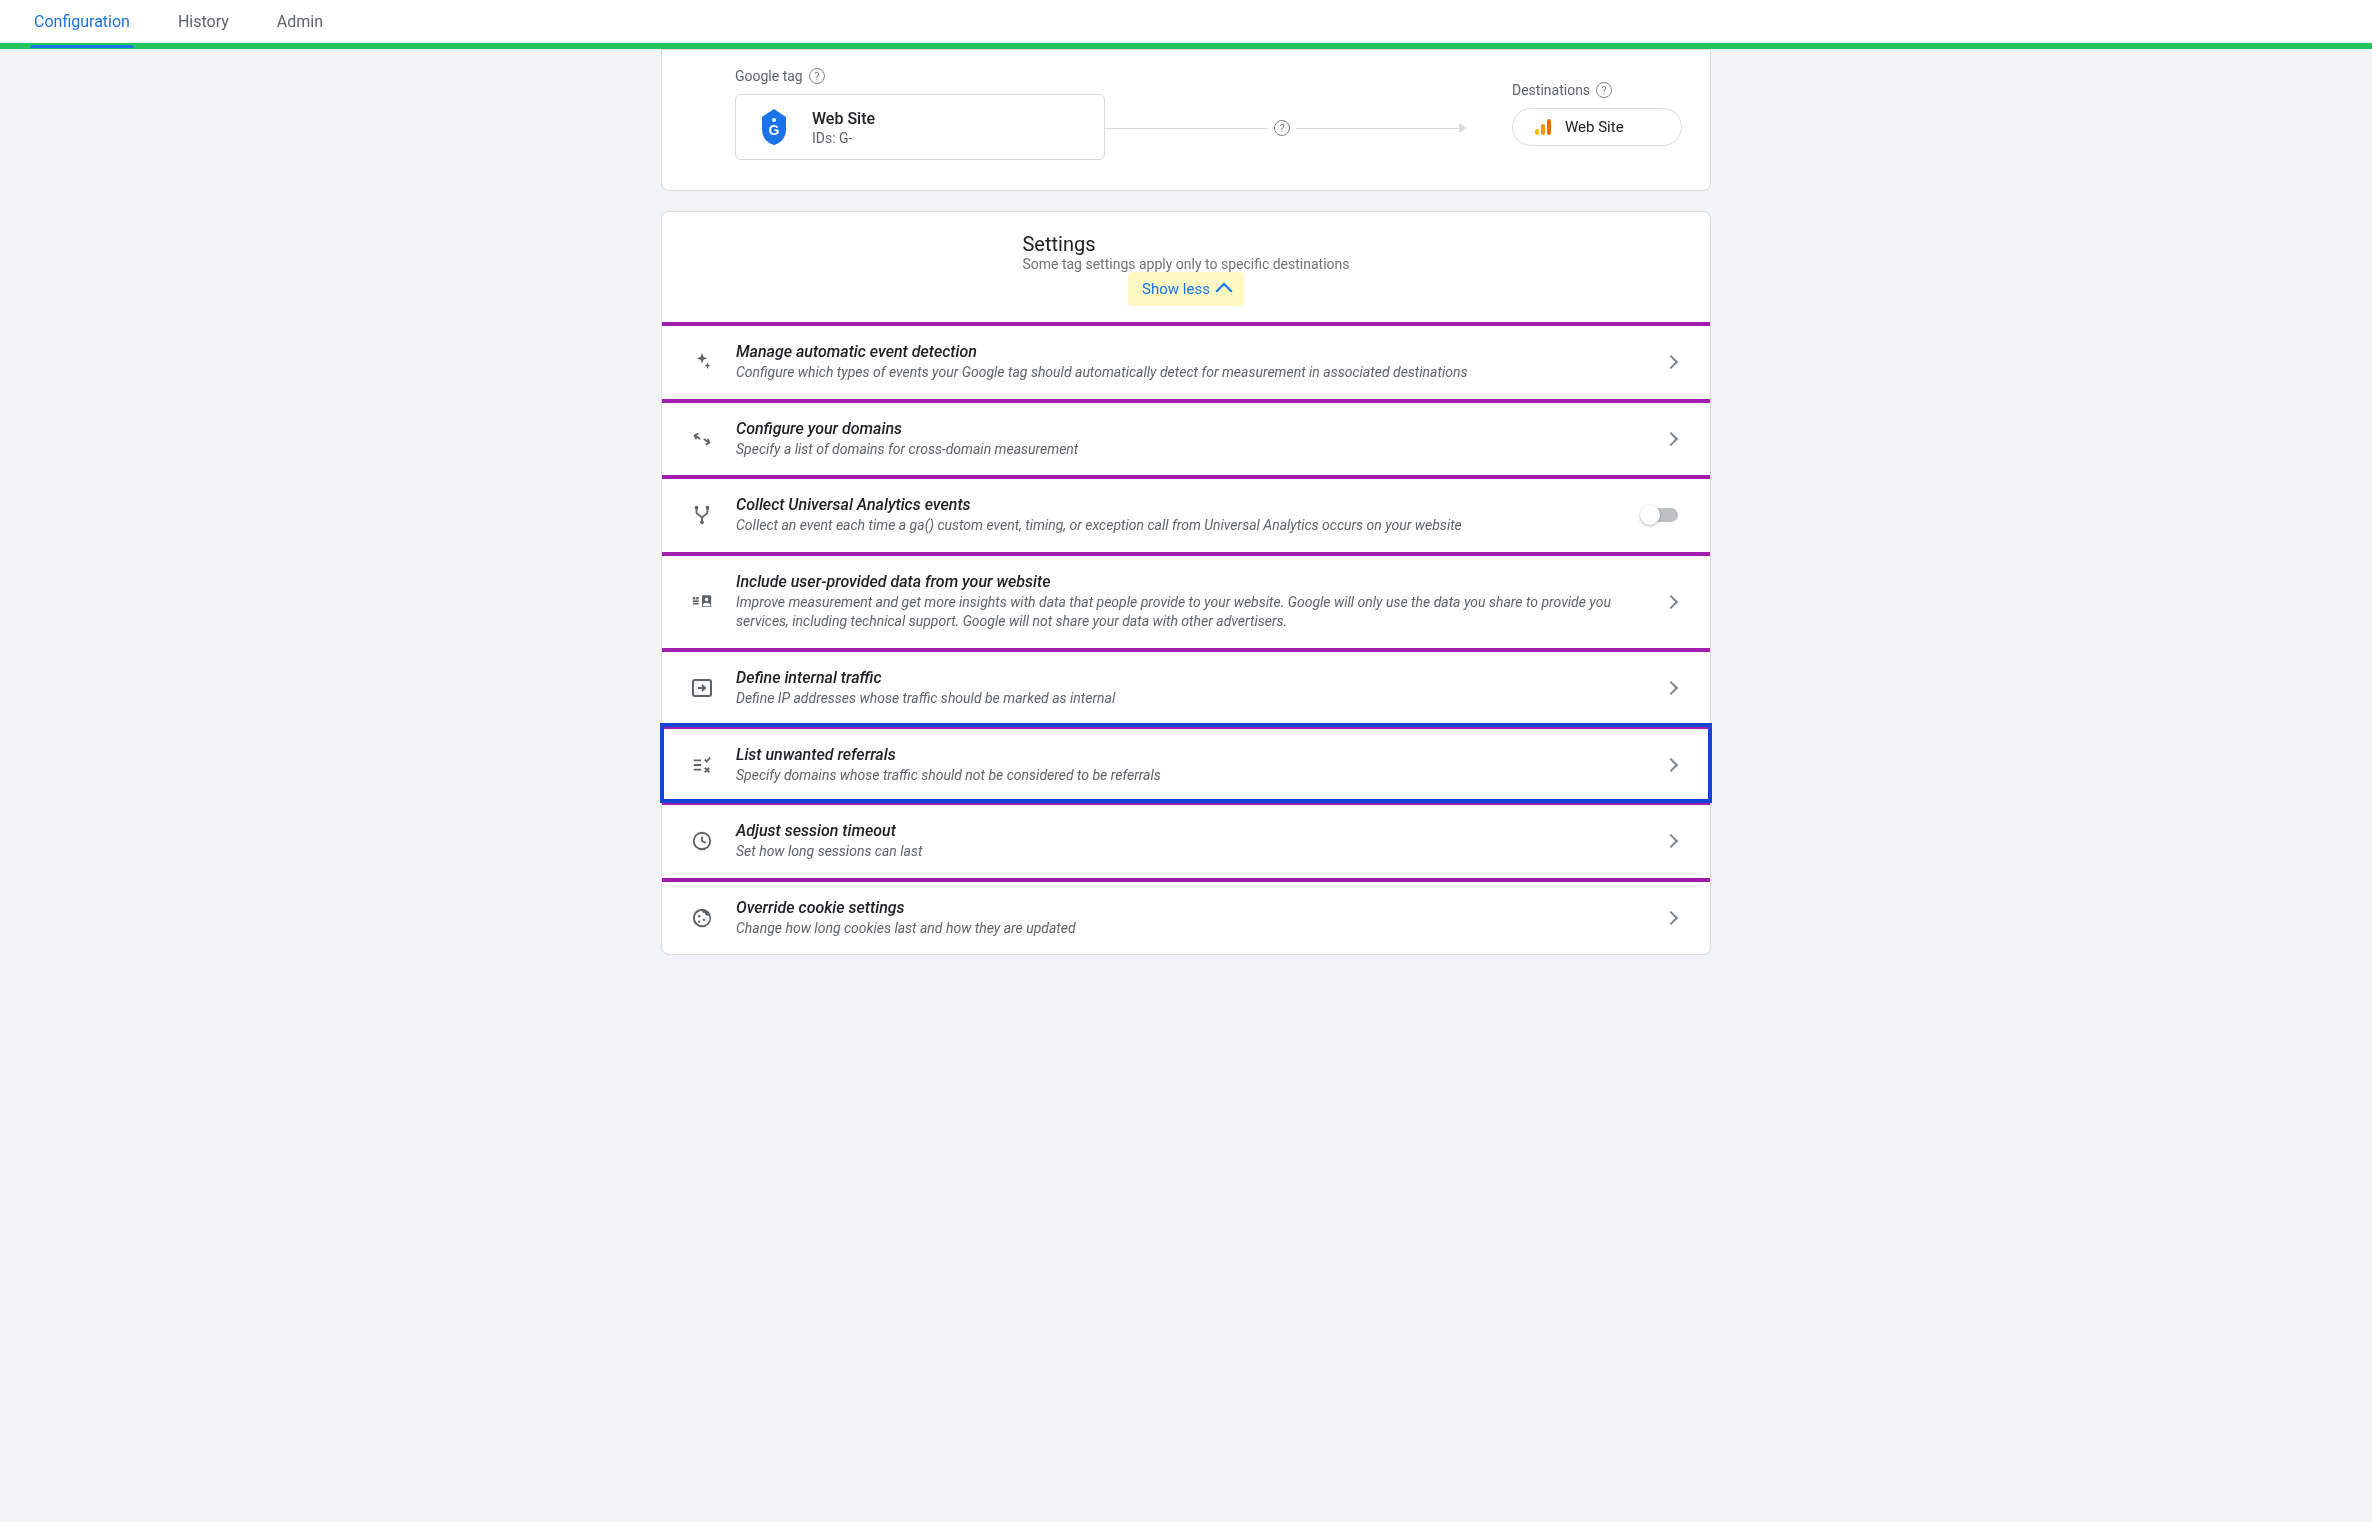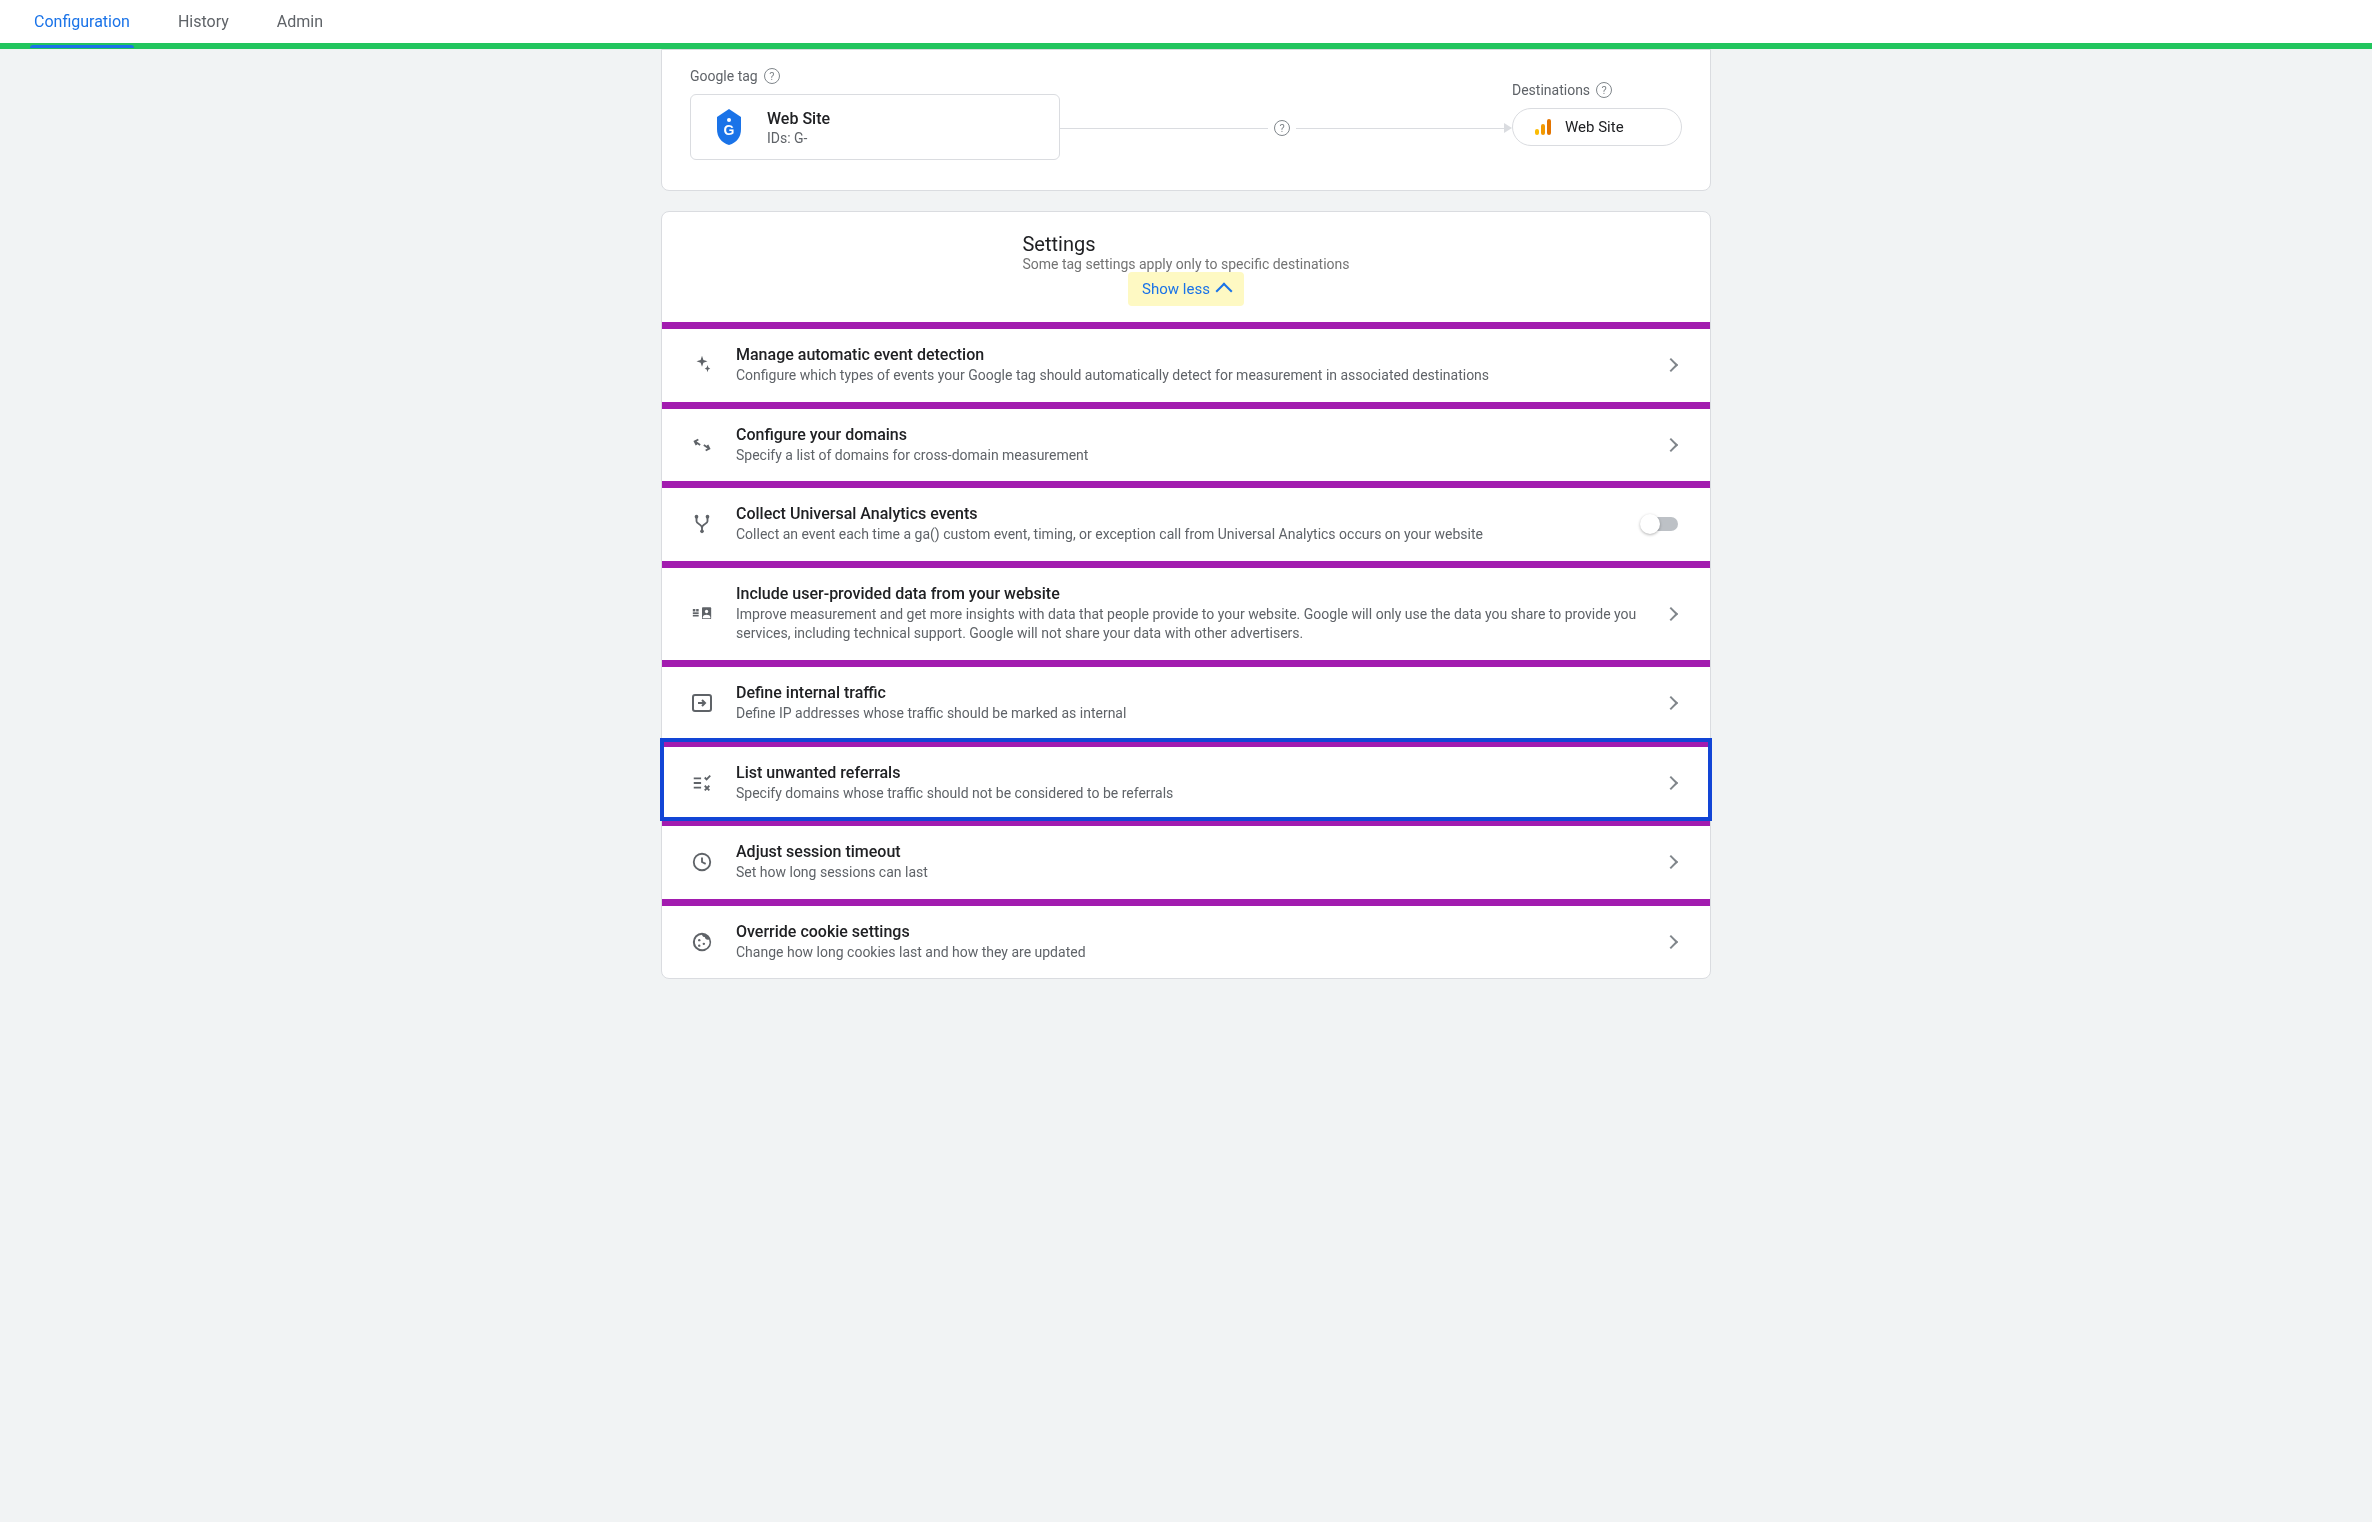--- a/index.html
+++ b/index.html
@@ -71,20 +71,21 @@
     }
     .flow {
       display: flex;
       align-items: center;
       gap: 0;
     }
     .flow-col {
       display: flex;
       flex-direction: column;
       gap: 10px;
+      margin-left: 45px;
     }
     .flow-label {
       display: flex;
       align-items: center;
       gap: 6px;
       color: #5f6368;
       font-size: 14px;
     }
     .help-circle {
       width: 16px;
@@ -181,23 +182,24 @@
       border-top: 2px solid #1a73e8;
       transform: rotate(-45deg);
       margin-top: 4px;
     }
     .settings-list { }
     .setting-row {
       display: flex;
       align-items: center;
       gap: 22px;
       padding: 16px 28px;
-      border-top: 7px solid #a21caf;
+      border-top: 4px solid #a21caf;
       cursor: pointer;
       position: relative;
+      font-style: italic;
     }
     .setting-row.highlighted {
       outline: 4px solid #1245d6;
       outline-offset: -2px;
       z-index: 2;
       align-items: center;
     }
     .row-icon {
       width: 24px;
       height: 24px;

